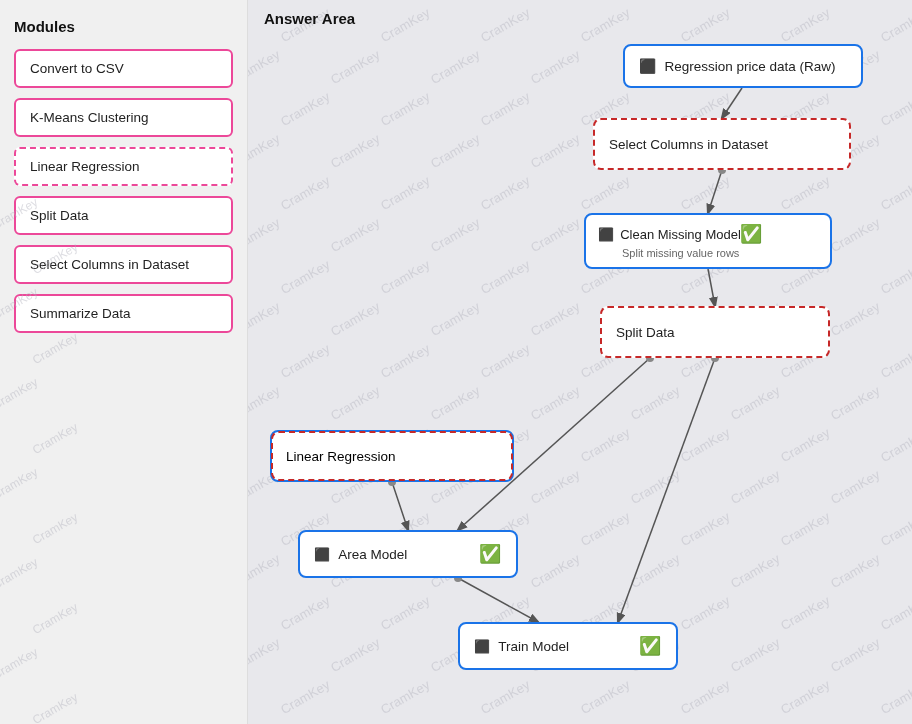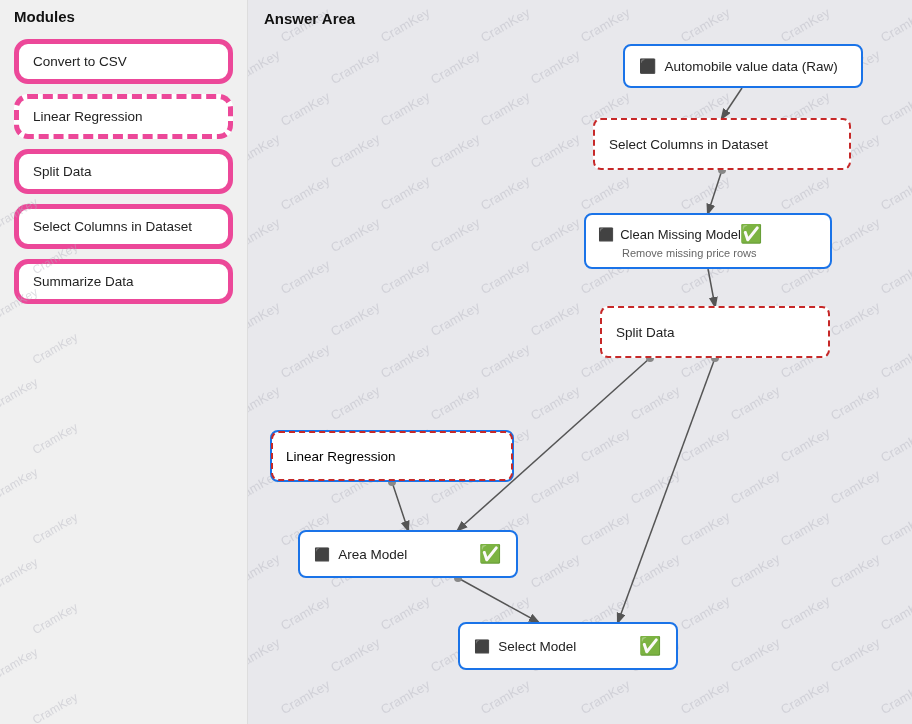--- a/index.html
+++ b/index.html
@@ -16,36 +16,36 @@
       display: flex;
       width: 912px;
       height: 724px;
     }
 
     
     .modules-panel {
       width: 248px;
       min-width: 248px;
       background: #f0f0f0;
-      padding: 8px 14px;
+      padding: 18px 14px;
       border-right: 1px solid #ddd;
       position: relative;
       z-index: 2;
     }
 
     .modules-title {
       font-weight: 700;
       font-size: 15px;
       color: #111;
       margin-bottom: 14px;
     }
 
     .module-item {
-      border: 5px solid #ec4899;
-      border-radius: 14px;
+      border: 2px solid #ec4899;
+      border-radius: 6px;
       padding: 10px 14px;
       margin-bottom: 10px;
       background: #fff;
       font-size: 13.5px;
       color: #222;
       cursor: grab;
     }
 
     .module-item.dashed {
       border-style: dashed;
@@ -206,20 +206,21 @@
   </style>
 </head>
 <body>
 
 <div class="container">
 
   <div class="modules-panel" style="position: relative;">
     <div class="modules-title">Modules</div>
     <div id="module-list">
         <div class="module-item">Convert to CSV</div>
+        <div class="module-item">K-Means Clustering</div>
         <div class="module-item dashed">Linear Regression</div>
         <div class="module-item">Split Data</div>
         <div class="module-item">Select Columns in Dataset</div>
         <div class="module-item">Summarize Data</div>
       </div>
   <div style="position: absolute; top: 0px; left: 0px; width: 100%; height: 100%; overflow: hidden; pointer-events: none; z-index: 1;">
         <span style="position: absolute; color: rgba(180, 180, 190, 0.45); font-size: 12px; white-space: nowrap; transform: rotate(-30deg); transform-origin: left top; user-select: none; left: -10px; top: 220px;">CramKey</span>
         <span style="position: absolute; color: rgba(180, 180, 190, 0.45); font-size: 12px; white-space: nowrap; transform: rotate(-30deg); transform-origin: left top; user-select: none; left: 30px; top: 265px;">CramKey</span>
         <span style="position: absolute; color: rgba(180, 180, 190, 0.45); font-size: 12px; white-space: nowrap; transform: rotate(-30deg); transform-origin: left top; user-select: none; left: -10px; top: 310px;">CramKey</span>
         <span style="position: absolute; color: rgba(180, 180, 190, 0.45); font-size: 12px; white-space: nowrap; transform: rotate(-30deg); transform-origin: left top; user-select: none; left: 30px; top: 355px;">CramKey</span>
@@ -390,50 +391,50 @@
 
       <defs>
         <marker id="arrow" markerWidth="8" markerHeight="8" refX="6" refY="3" orient="auto">
           <path d="M0,0 L0,6 L8,3 z" fill="#555"></path>
         </marker>
       </defs>
     </svg>
 
     <div class="node node-auto">
       <span class="node-icon" style="color:#1a73e8; font-size:14px;">⬛</span>
-      <span class="node-label">Automobile value data (Raw)</span>
+      <span class="node-label">Regression price data (Raw)</span>
     </div>
 
     <div class="node node-select-cols-answer">
       <span class="node-label">Select Columns in Dataset</span>
     </div>
 
     <div class="node node-clean">
       <div class="node-clean-title">
         <span class="node-icon" style="color:#1a73e8; font-size:13px; margin-right:6px;">⬛</span>
         <span>Clean Missing Model</span>
         <span class="check-icon">✅</span>
       </div>
-      <div class="node-clean-sub">Remove missing price rows</div>
+      <div class="node-clean-sub">Split missing value rows</div>
     </div>
 
     <div class="node node-split-answer">
       <span class="node-label">Split Data</span>
     </div>
 
     <div style="position:absolute; top:430px; left:22px; width:244px; height:52px; background:#fff; border:2px solid #1a73e8; border-radius:8px; z-index:3; display:flex; align-items:center; padding:0 14px;">
       <div style="position:absolute; top:-1px; left:-1px; width:calc(100% + 2px); height:calc(100% + 2px); border:2.5px dashed #c62828; border-radius:8px; pointer-events:none;"></div>
       <span class="node-label">Linear Regression</span>
     </div>
 
     <div class="node node-train">
       <span class="node-icon" style="color:#1a73e8; font-size:13px;">⬛</span>
       <span class="node-label">Area Model</span>
       <span class="check-icon">✅</span>
     </div>
 
     <div class="node node-score">
       <span class="node-icon" style="color:#1a73e8; font-size:13px;">⬛</span>
-      <span class="node-label">Select Model</span>
+      <span class="node-label">Train Model</span>
       <span class="check-icon">✅</span>
     </div>
   </div>
 </div>
 
 </body></html>

